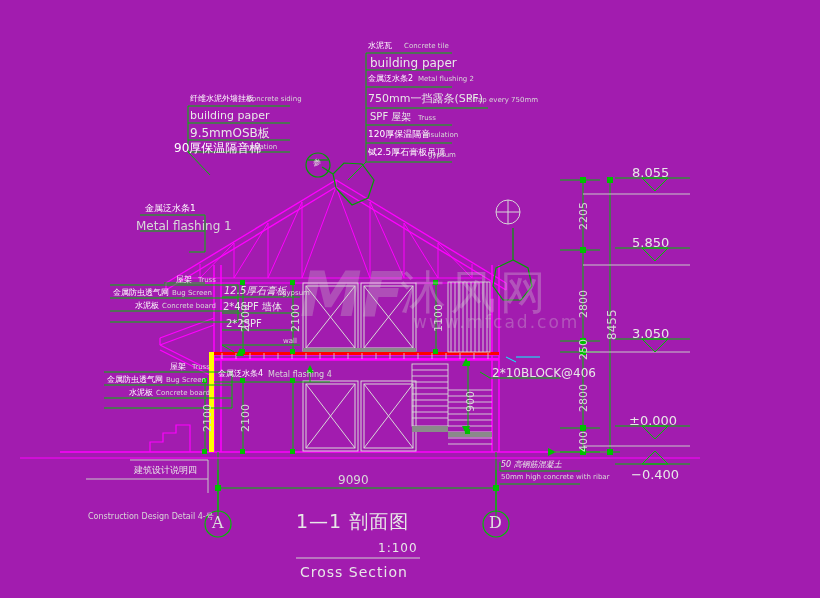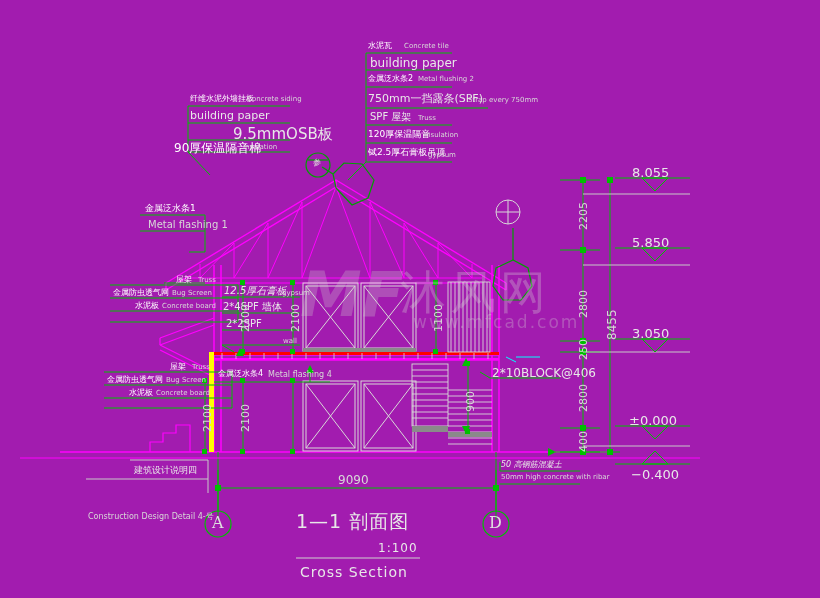--- a/index.html
+++ b/index.html
@@ -421,27 +421,27 @@
   <div class="lbl" style="left:424px;top:132px;font-size:7px;color:#d8d8d8;">Insulation</div>
 
   <div class="lbl" style="left:368px;top:148px;font-size:9px;color:#ffffff;">铽2.5厚石膏板吊顶</div>
   <div class="lbl" style="left:428px;top:152px;font-size:7px;color:#d8d8d8;">gypsum</div>
 
   <div class="lbl cn" style="left:190px;top:95px;font-size:8px;color:#ffffff;">纤维水泥外墙挂板</div>
   <div class="lbl" style="left:247px;top:96px;font-size:7px;color:#d8d8d8;">Concrete siding</div>
 
   <div class="lbl" style="left:190px;top:110px;font-size:11px;color:#e8e8e8;">building paper</div>
 
-  <div class="lbl" style="left:190px;top:127px;font-size:15px;color:#e8e8e8;padding-left:43px;">9.5mmOSB板</div>
+  <div class="lbl" style="left:190px;top:127px;font-size:12px;color:#e8e8e8;">9.5mmOSB板</div>
 
   <div class="lbl cn" style="left:174px;top:142px;font-size:12px;color:#ffffff;">90厚保温隔音棉</div>
   <div class="lbl" style="left:243px;top:144px;font-size:7px;color:#d8d8d8;">Insulation</div>
 
   <div class="lbl cn" style="left:145px;top:204px;font-size:9px;color:#ffffff;">金属泛水条1</div>
-  <div class="lbl" style="left:148px;top:220px;font-size:10px;color:#d8d8d8;">Metal flashing 1</div>
+  <div class="lbl" style="left:136px;top:220px;font-size:12px;color:#d8d8d8;">Metal flashing 1</div>
 
   <div class="lbl cn" style="left:176px;top:276px;font-size:8px;color:#ffffff;">屋架</div>
   <div class="lbl" style="left:198px;top:277px;font-size:7px;color:#d8d8d8;">Truss</div>
 
   <div class="lbl cn" style="left:113px;top:289px;font-size:8px;color:#ffffff;">金属防虫透气网</div>
   <div class="lbl" style="left:172px;top:290px;font-size:7px;color:#d8d8d8;">Bug Screen</div>
 
   <div class="lbl cn" style="left:135px;top:302px;font-size:8px;color:#ffffff;">水泥板</div>
   <div class="lbl" style="left:162px;top:303px;font-size:7px;color:#d8d8d8;">Concrete board</div>
 

